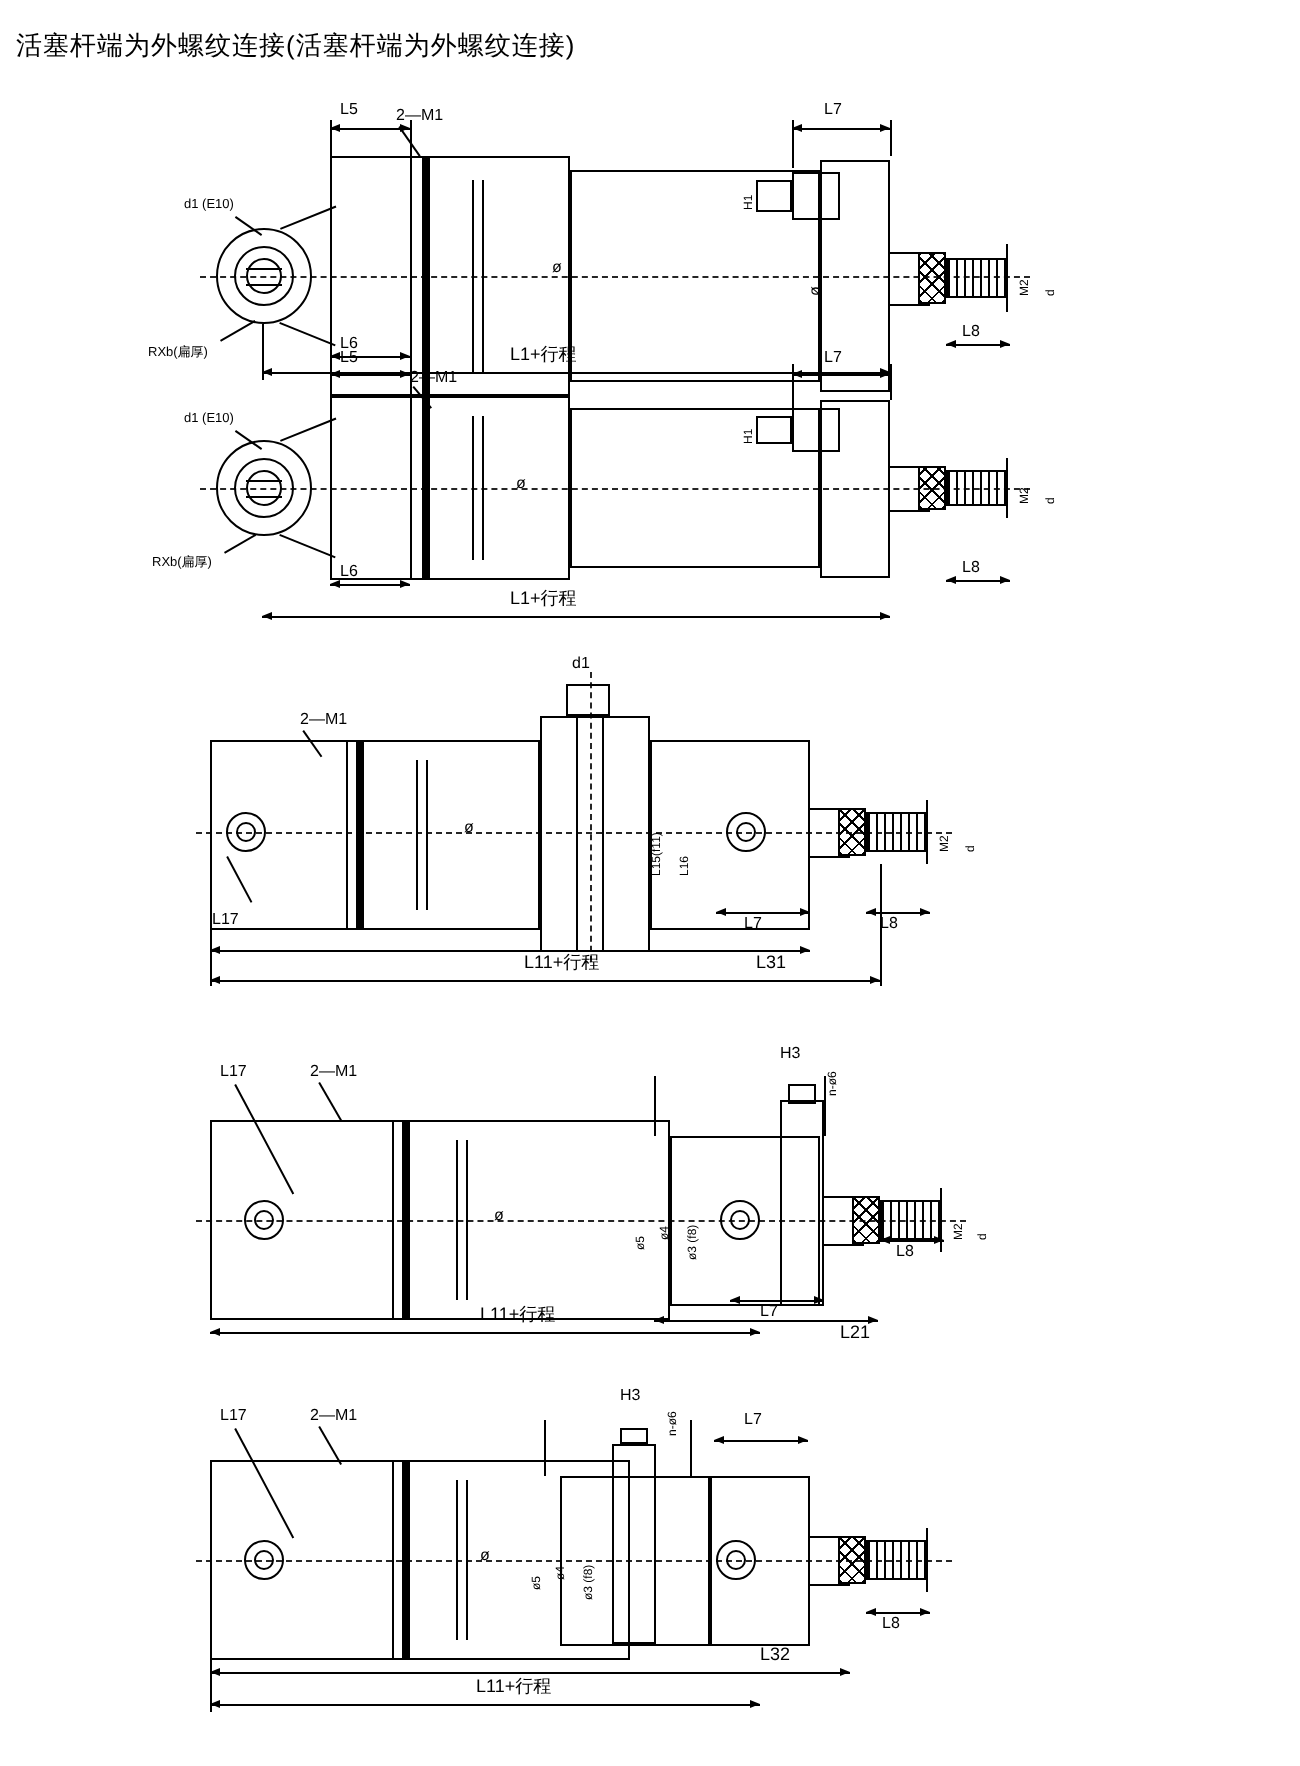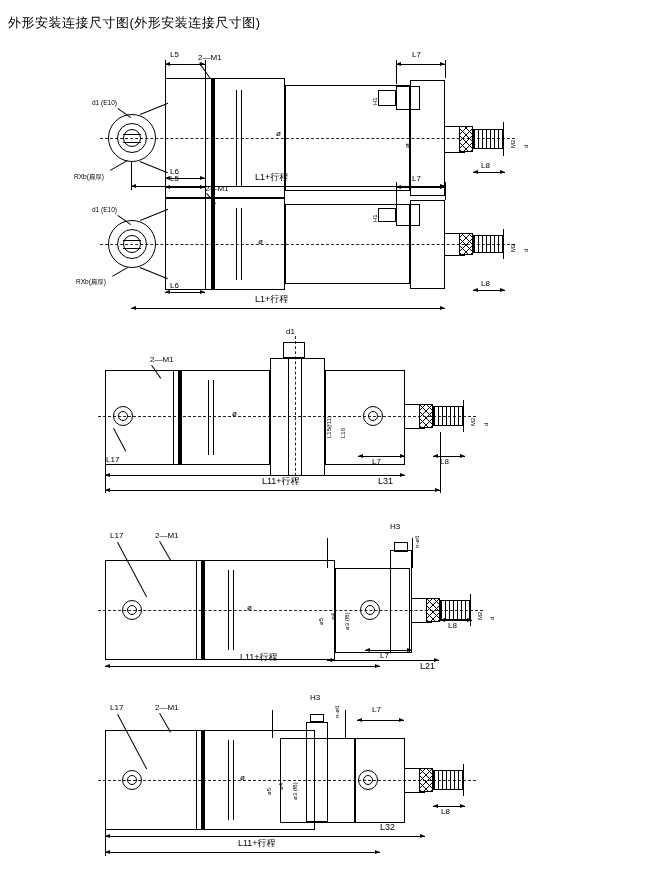--- a/index.html
+++ b/index.html
@@ -51,21 +51,21 @@
     background:
       repeating-linear-gradient(45deg,#000 0 1px,transparent 1px 5px),
       repeating-linear-gradient(-45deg,#000 0 1px,transparent 1px 5px);
   }
 </style>
 </head>
 <body>
 
 <div id="page">
 
-  <div class="title">外形安装连接尺寸图(外形安装连接尺寸图)</div>
+  <div class="title">活塞杆端为外螺纹连接(活塞杆端为外螺纹连接)</div>
 
   <div class="fig" style="left:0;top:30px;width:650px;height:150px;">
 
     <div class="circ" style="left:108px;top:84px;width:48px;height:48px;"></div>
     <div class="circ" style="left:117px;top:93px;width:30px;height:30px;"></div>
     <div class="circ" style="left:123px;top:99px;width:18px;height:18px;"></div>
     <div class="ln h" style="left:123px;top:104px;width:18px;"></div>
     <div class="ln h" style="left:123px;top:112px;width:18px;"></div>
 
     <div class="ln" style="left:140px;top:84px;width:30px;height:1px;transform:rotate(-22deg);transform-origin:0 0;"></div>

